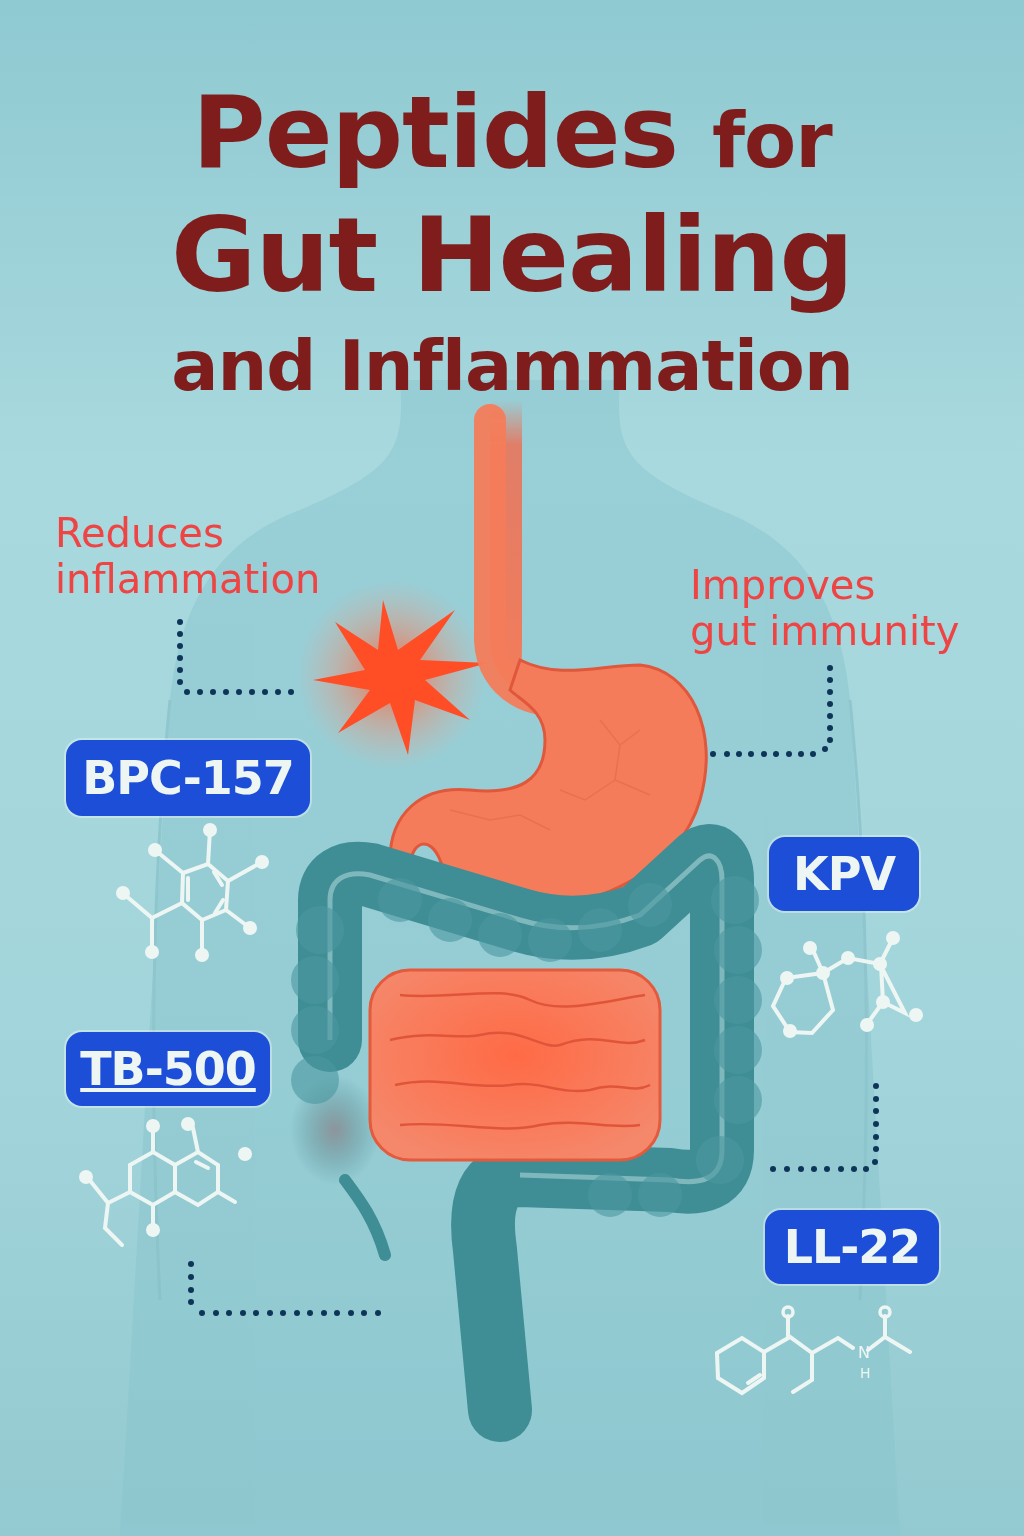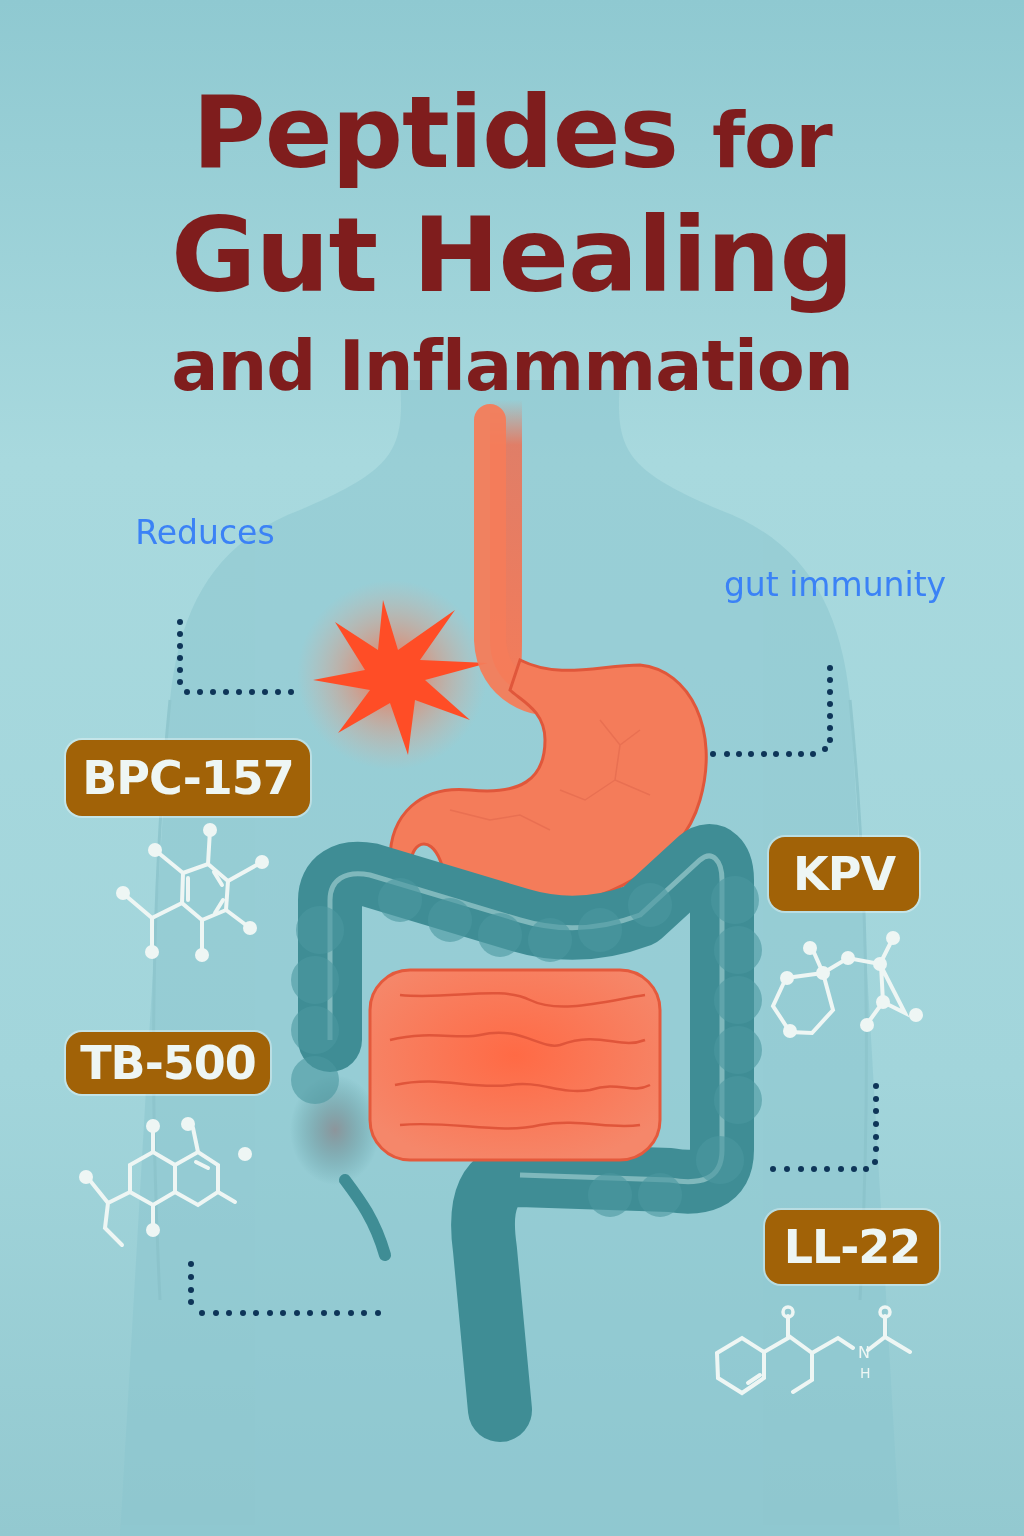--- a/index.html
+++ b/index.html
@@ -10,25 +10,25 @@
   }
   .title {
     position:absolute; left:0; width:1024px; text-align:center; color:#7f1d1d;
     font-family: "DejaVu Sans", sans-serif; font-weight:bold; letter-spacing:-1px;
   }
   .t1 { top:78px; font-size:100px; line-height:110px; }
   .t1 .small { font-size:76px; }
   .t2 { top:200px; font-size:104px; line-height:110px; }
   .t3 { top:316px; font-size:70px; line-height:100px; }
   .callout {
-    position:absolute; color:#3b82f6; font-size:33px; line-height:46px; text-align:center;
+    position:absolute; color:#ef4444; font-size:40px; line-height:46px; text-align:left;
     font-family: "DejaVu Sans", sans-serif;
   }
   .tag {
-    position:absolute; background:#a16207; color:#eef6f4; border-radius:16px;
+    position:absolute; background:#1d4ed8; color:#eef6f4; border-radius:16px;
     font-weight:bold; font-size:46px; display:flex; align-items:center; justify-content:center;
     box-shadow: 0 0 0 2px rgba(255,255,255,0.35);
     font-family: "DejaVu Sans", sans-serif; letter-spacing:-1px;
   }
   svg.layer { position:absolute; left:0; top:0; }
 </style>
 </head>
 <body>
 
 <svg class="layer" width="1024" height="1536" viewBox="0 0 1024 1536">
@@ -249,21 +249,23 @@
 
 <div class="title t1">
   <span>Peptides</span>
   <span class="small">for</span>
 </div>
 <div class="title t2">Gut Healing</div>
 <div class="title t3">and Inflammation</div>
 
 <div class="callout" style="left:55px; top:510px; width:300px;">
   <div>Reduces</div>
+  <div>inflammation</div>
 </div>
 <div class="callout" style="left:690px; top:562px; width:290px;">
+  <div>Improves</div>
   <div>gut immunity</div>
 </div>
 
 <div class="tag" style="left:66px; top:740px; width:244px; height:76px;">BPC-157</div>
-<div class="tag" style="left:66px; top:1032px; width:204px; height:62px;">TB-500</div>
+<div class="tag" style="left:66px; top:1032px; width:204px; height:74px;text-decoration:underline;">TB-500</div>
 <div class="tag" style="left:769px; top:837px; width:150px; height:74px;text-align:center;">KPV</div>
 <div class="tag" style="left:765px; top:1210px; width:174px; height:74px;">LL-22</div>
 
 </body></html>

